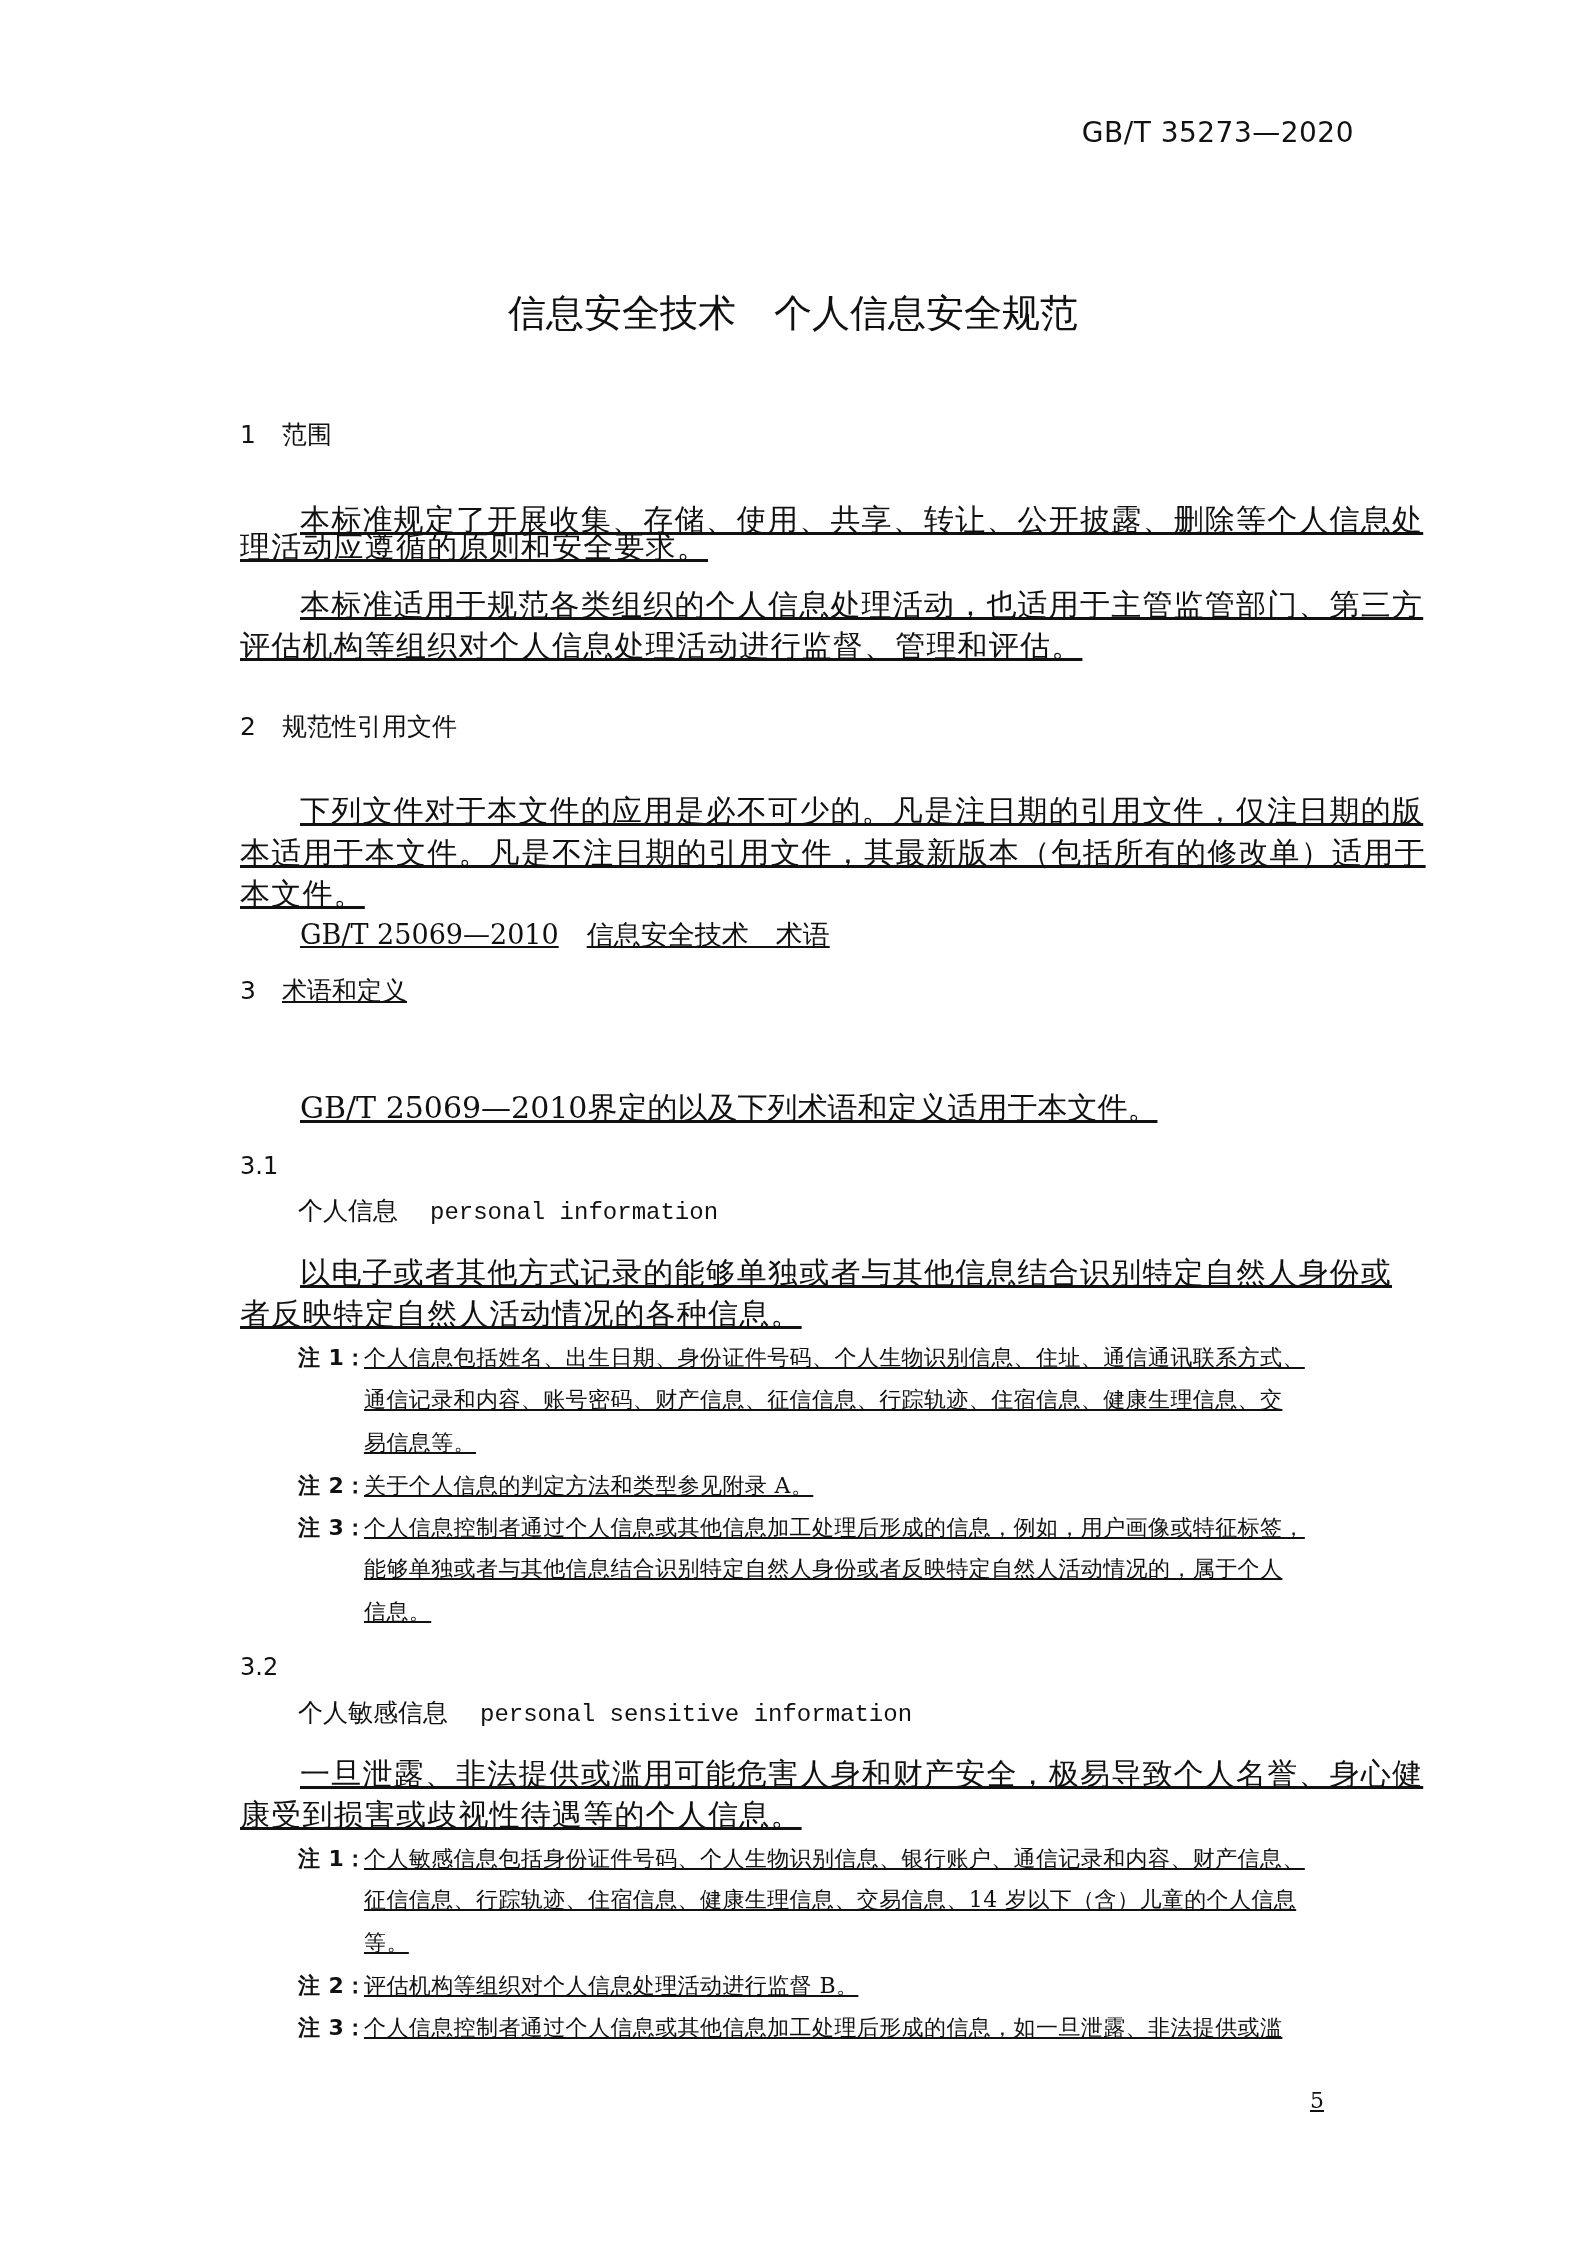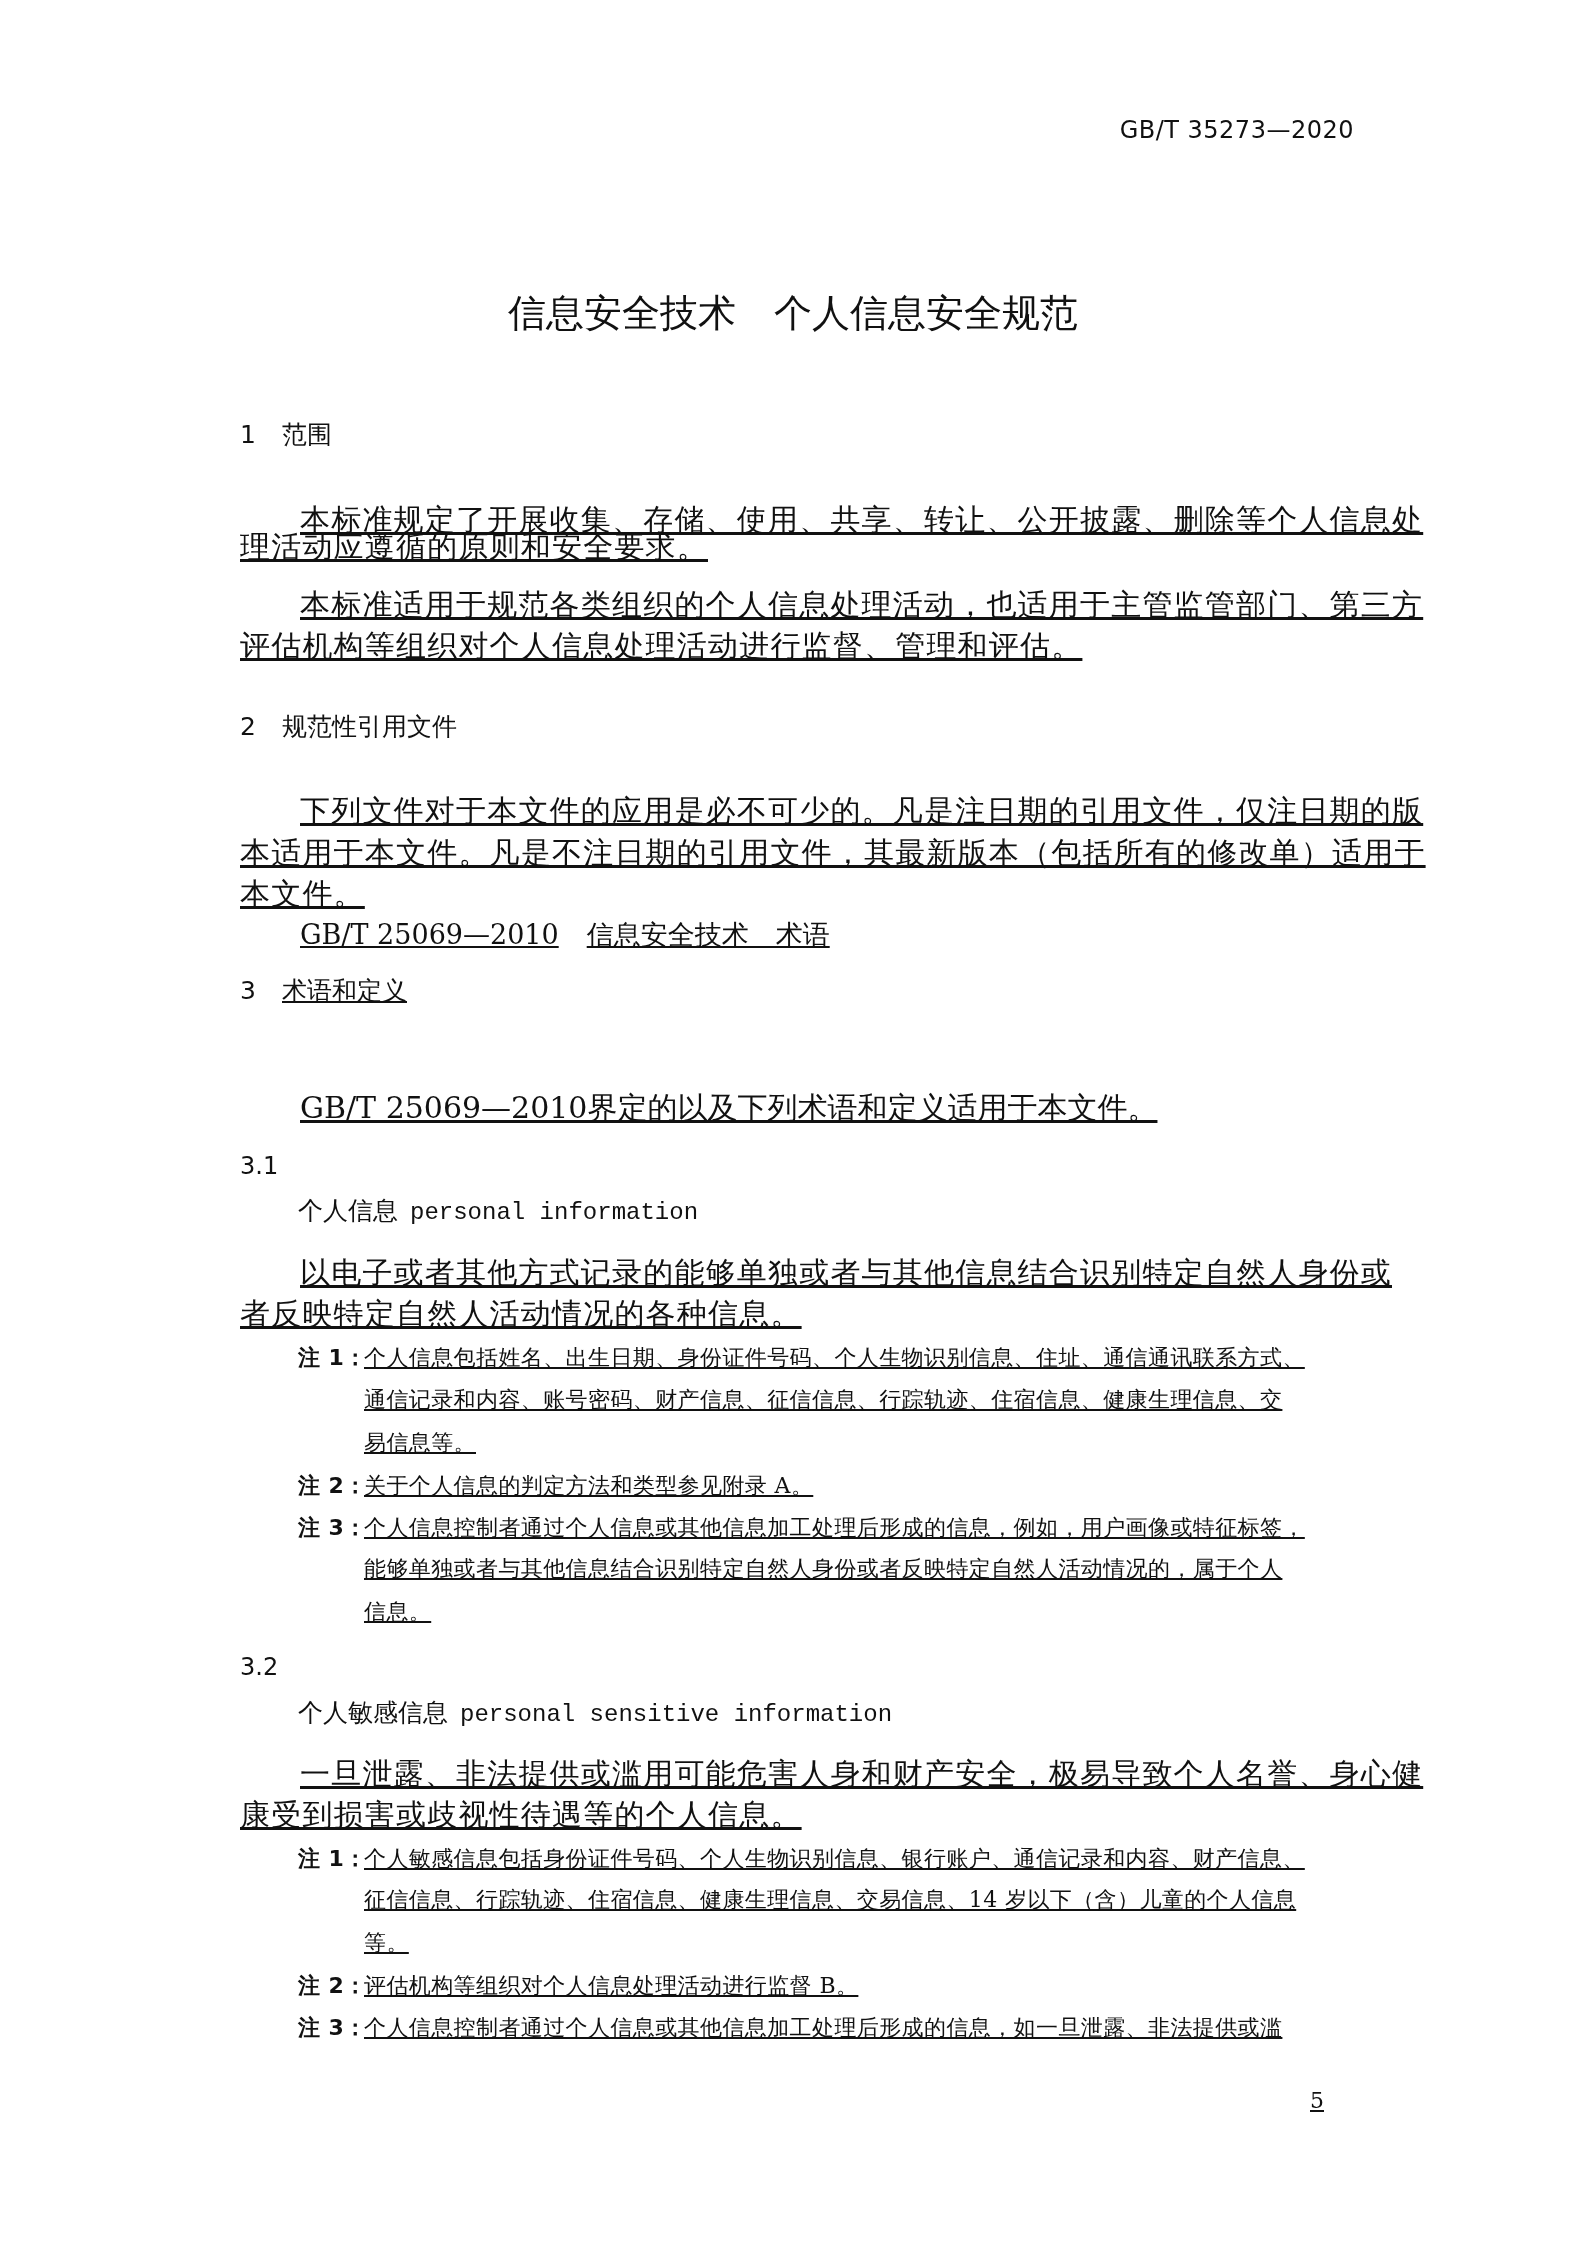--- a/index.html
+++ b/index.html
@@ -2,33 +2,33 @@
 <html><head>
 <meta charset="utf-8">
 <style>
   html, body { margin: 0; padding: 0; background: #ffffff; }
   body { width: 1586px; height: 2244px; position: relative; overflow: hidden; color: #111; }
   .abs { position: absolute; white-space: nowrap; }
   .serif { font-family: "DejaVu Serif", "Liberation Serif", serif; text-decoration: underline; }
   .sans { font-family: "DejaVu Sans", "Liberation Sans", sans-serif; }
   .mono { font-family: "Liberation Mono", "DejaVu Sans Mono", monospace; }
 
-  .std-code { top: 116px; right: 232px; font-size: 24px; letter-spacing: 0.5px; }
+  .std-code { top: 116px; right: 232px; font-size: 28px; letter-spacing: 0.5px; }
   .doc-title { top: 288px; left: 0; width: 1586px; text-align: center; font-size: 38px; }
   .doc-title .gap { display: inline-block; width: 38px; }
 
   .heading { font-size: 25px; left: 240px; }
   .heading .num { display: inline-block; width: 42px; }
   .body-line { font-size: 30px; left: 240px; letter-spacing: 1.2px; }
   .indent { left: 300px; }
   .ref-line { font-size: 27px; left: 300px; }
   .ref-line .gap { display: inline-block; width: 28px; }
   .clause-num { font-size: 24px; left: 240px; }
   .term { font-size: 25px; left: 298px; }
-  .term .en { margin-left: 12px; font-size: 24px; }
+  .term .en { margin-left: 32px; font-size: 24px; }
 
   .note { font-size: 22px; left: 298px; letter-spacing: 0.4px; }
   .note .label { font-weight: bold; font-family: "DejaVu Sans", "Liberation Sans", sans-serif; font-size: 22px; display: inline-block; width: 66px; }
   .note-cont { font-size: 22px; left: 364px; letter-spacing: 0.4px; }
 
   .page-num { font-size: 22px; top: 2088px; left: 1310px; }
 </style>
 </head>
 <body>
 

